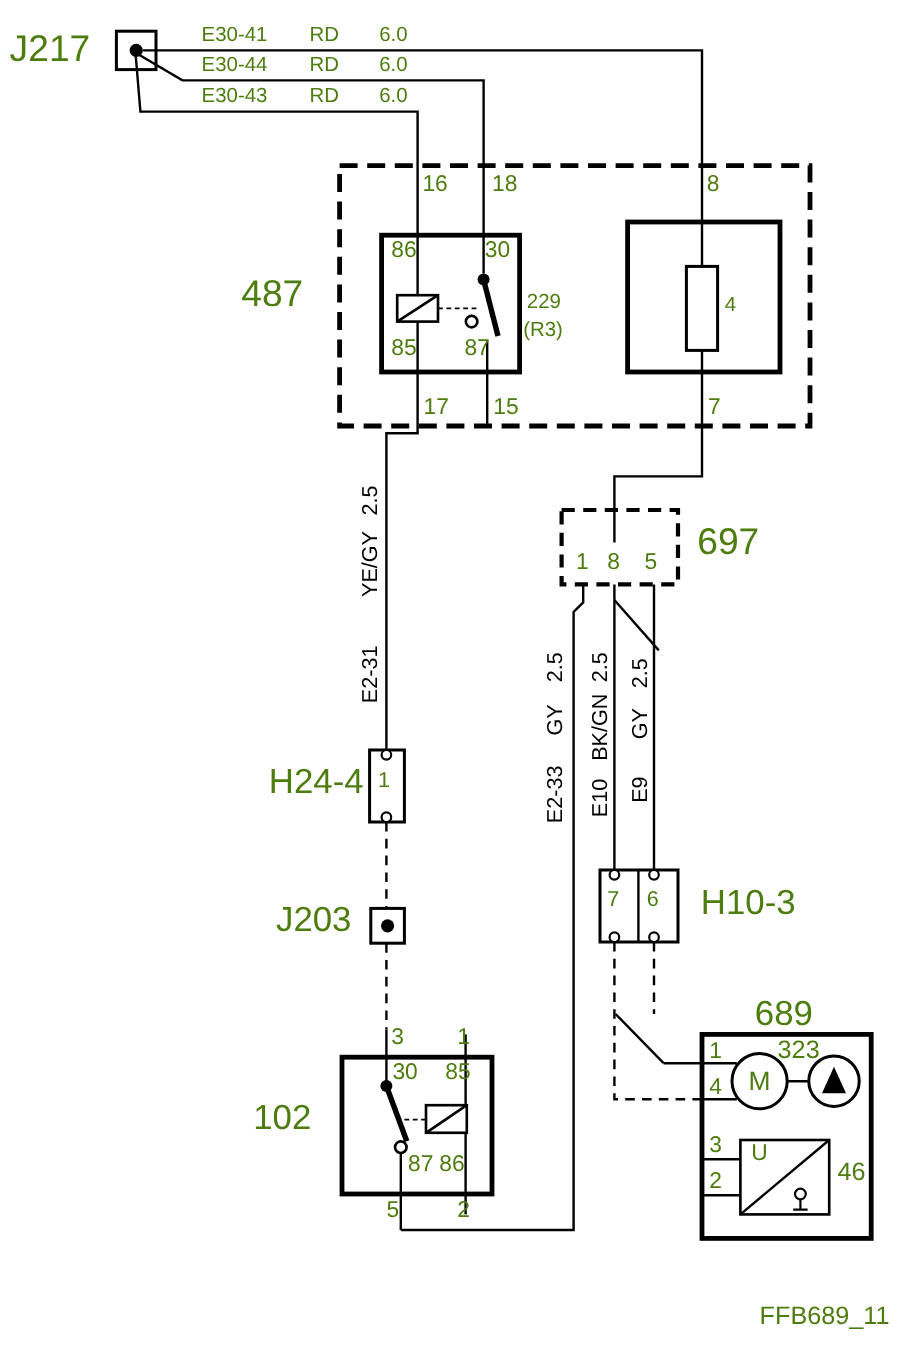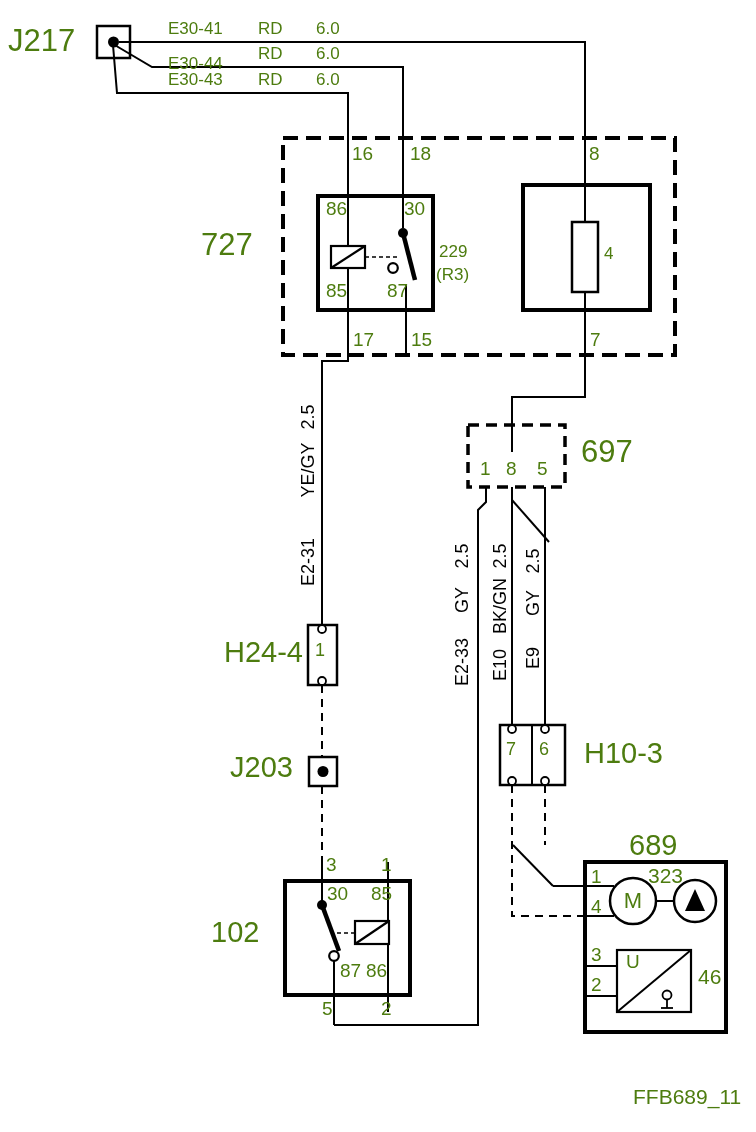--- a/index.html
+++ b/index.html
@@ -96,28 +96,28 @@
     <circle cx="667" cy="995" r="4.5" fill="#fff" stroke="#000" stroke-width="1.8"></circle>
     <line x1="667" y1="999.5" x2="667" y2="1008" stroke="#000" stroke-width="1.8"></line>
     <line x1="661" y1="1008" x2="673" y2="1008" stroke="#000" stroke-width="1.8"></line>
   </svg>
 
   <div class="lbl f31" style="left:8px;top:25px">J217</div>
 
   <div class="lbl f20" style="left:168px;top:20px">E30-41</div>
   <div class="lbl f20" style="left:258px;top:20px">RD</div>
   <div class="lbl f20" style="left:316px;top:20px">6.0</div>
-  <div class="lbl f20" style="left:168px;top:55px">E30-44</div>
+  <div class="lbl f20" style="left:168px;top:45px">E30-44</div>
   <div class="lbl f20" style="left:258px;top:45px">RD</div>
   <div class="lbl f20" style="left:316px;top:45px">6.0</div>
   <div class="lbl f20" style="left:168px;top:71px">E30-43</div>
   <div class="lbl f20" style="left:258px;top:71px">RD</div>
   <div class="lbl f20" style="left:316px;top:71px">6.0</div>
 
-  <div class="lbl f31" style="left:201px;top:229px">727</div>
+  <div class="lbl f31" style="left:201px;top:229px">487</div>
   <div class="lbl f19" style="left:352px;top:144px">16</div>
   <div class="lbl f19" style="left:410px;top:144px">18</div>
   <div class="lbl f19" style="left:589px;top:144px">8</div>
   <div class="lbl f19" style="left:353px;top:330px">17</div>
   <div class="lbl f19" style="left:411px;top:330px">15</div>
   <div class="lbl f19" style="left:590px;top:330px">7</div>
 
   <div class="lbl f19" style="left:326px;top:199px">86</div>
   <div class="lbl f19" style="left:404px;top:199px">30</div>
   <div class="lbl f19" style="left:326px;top:281px">85</div>

